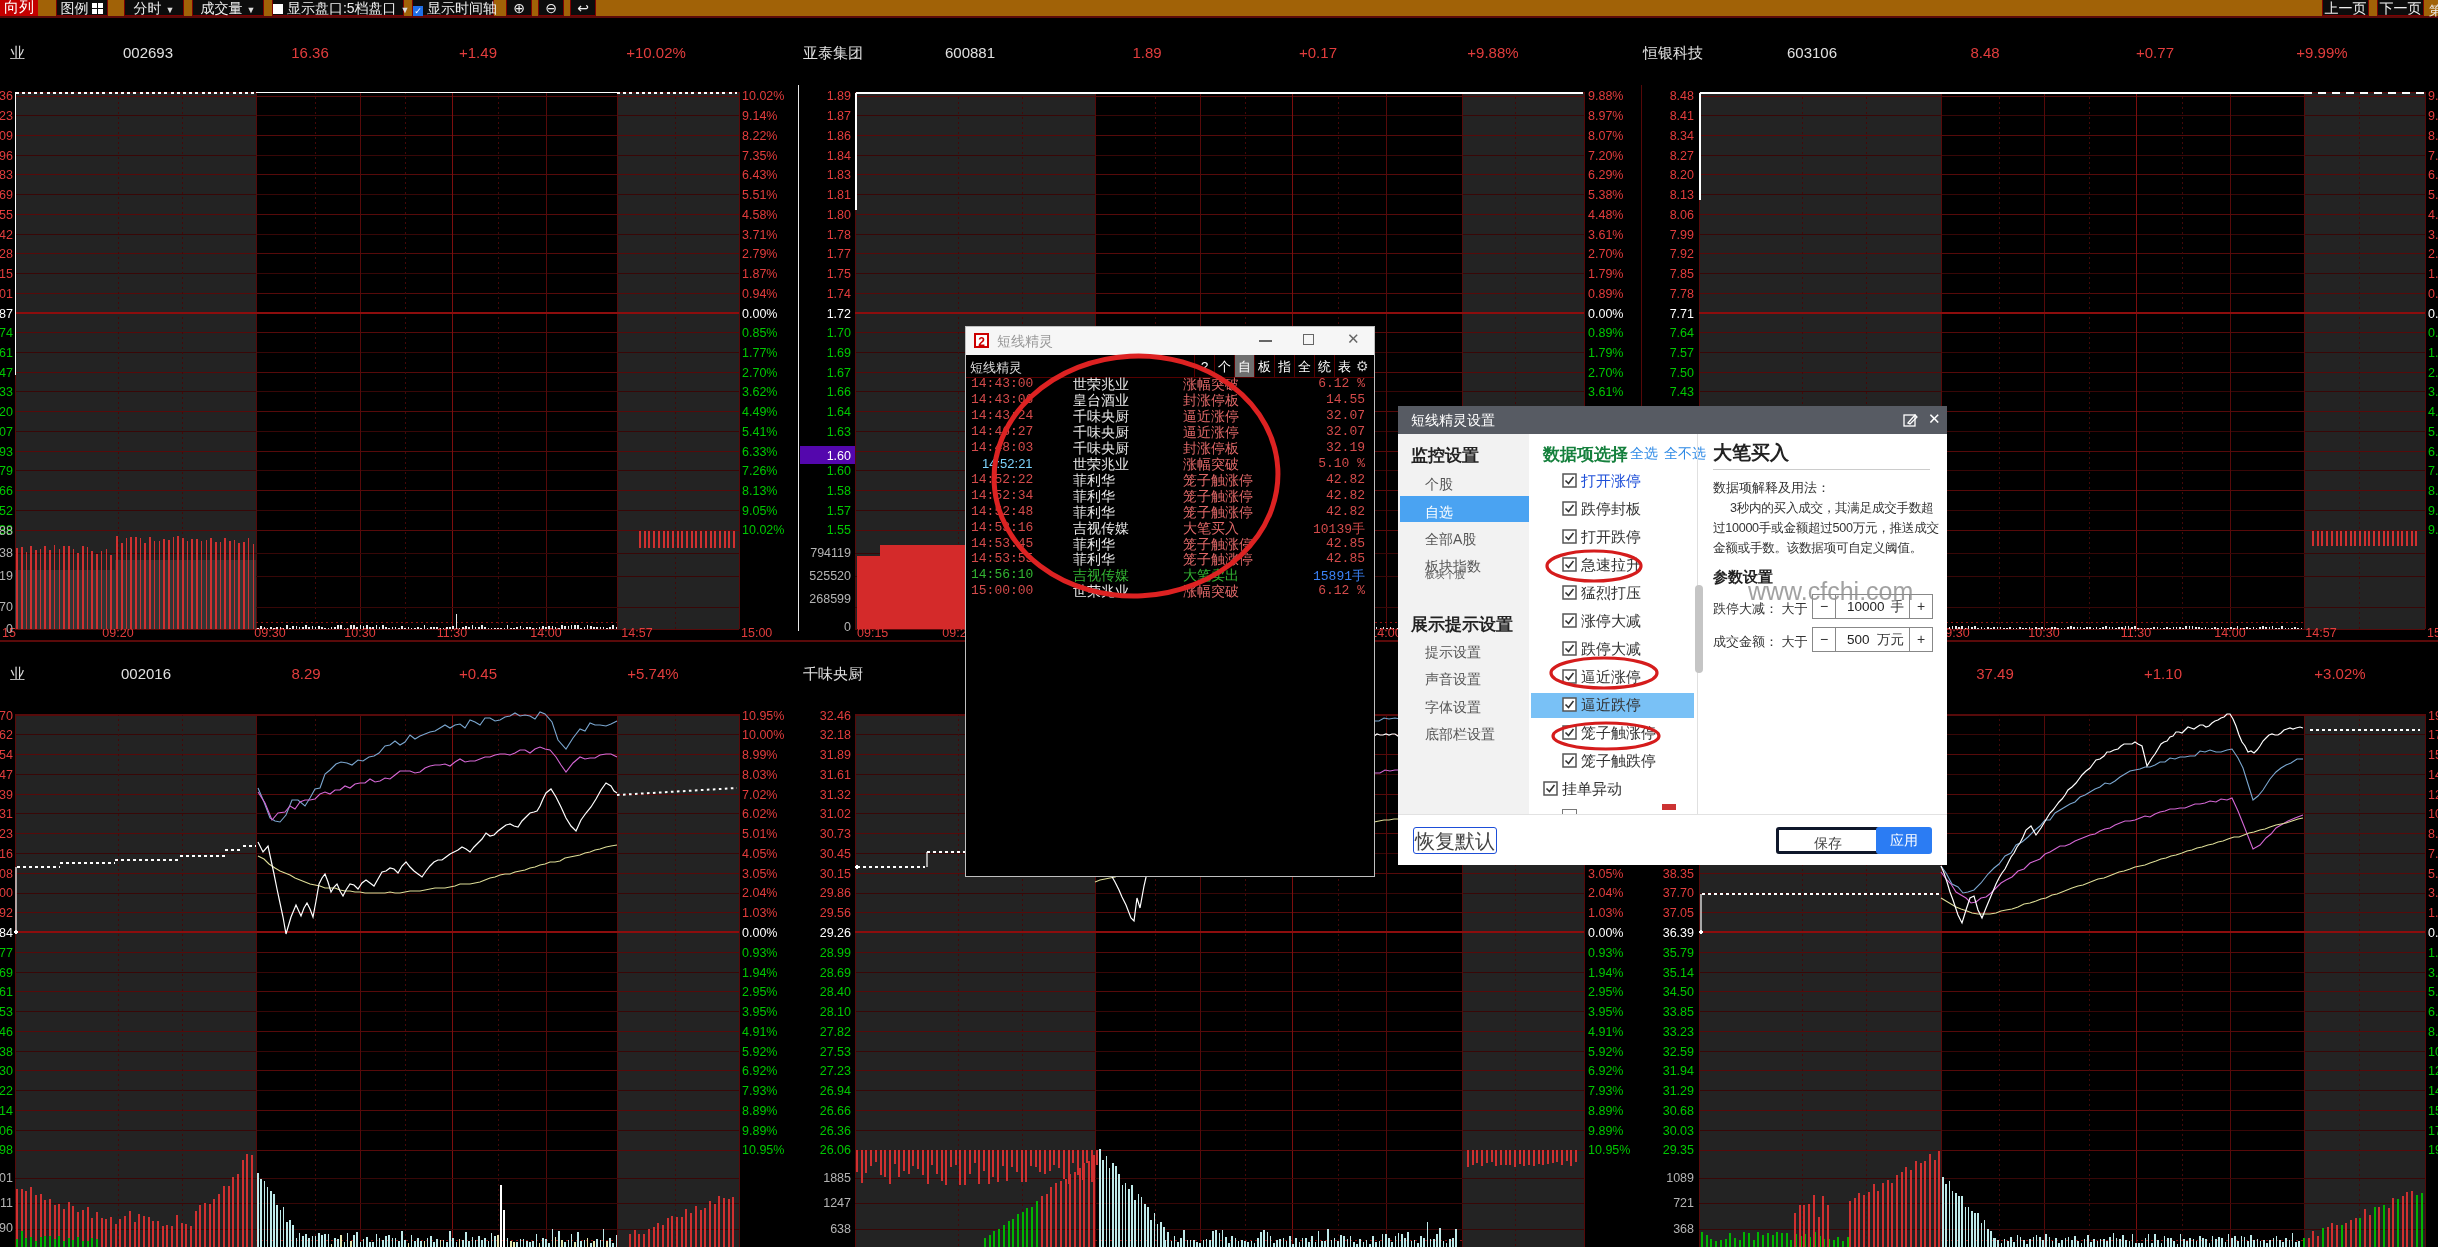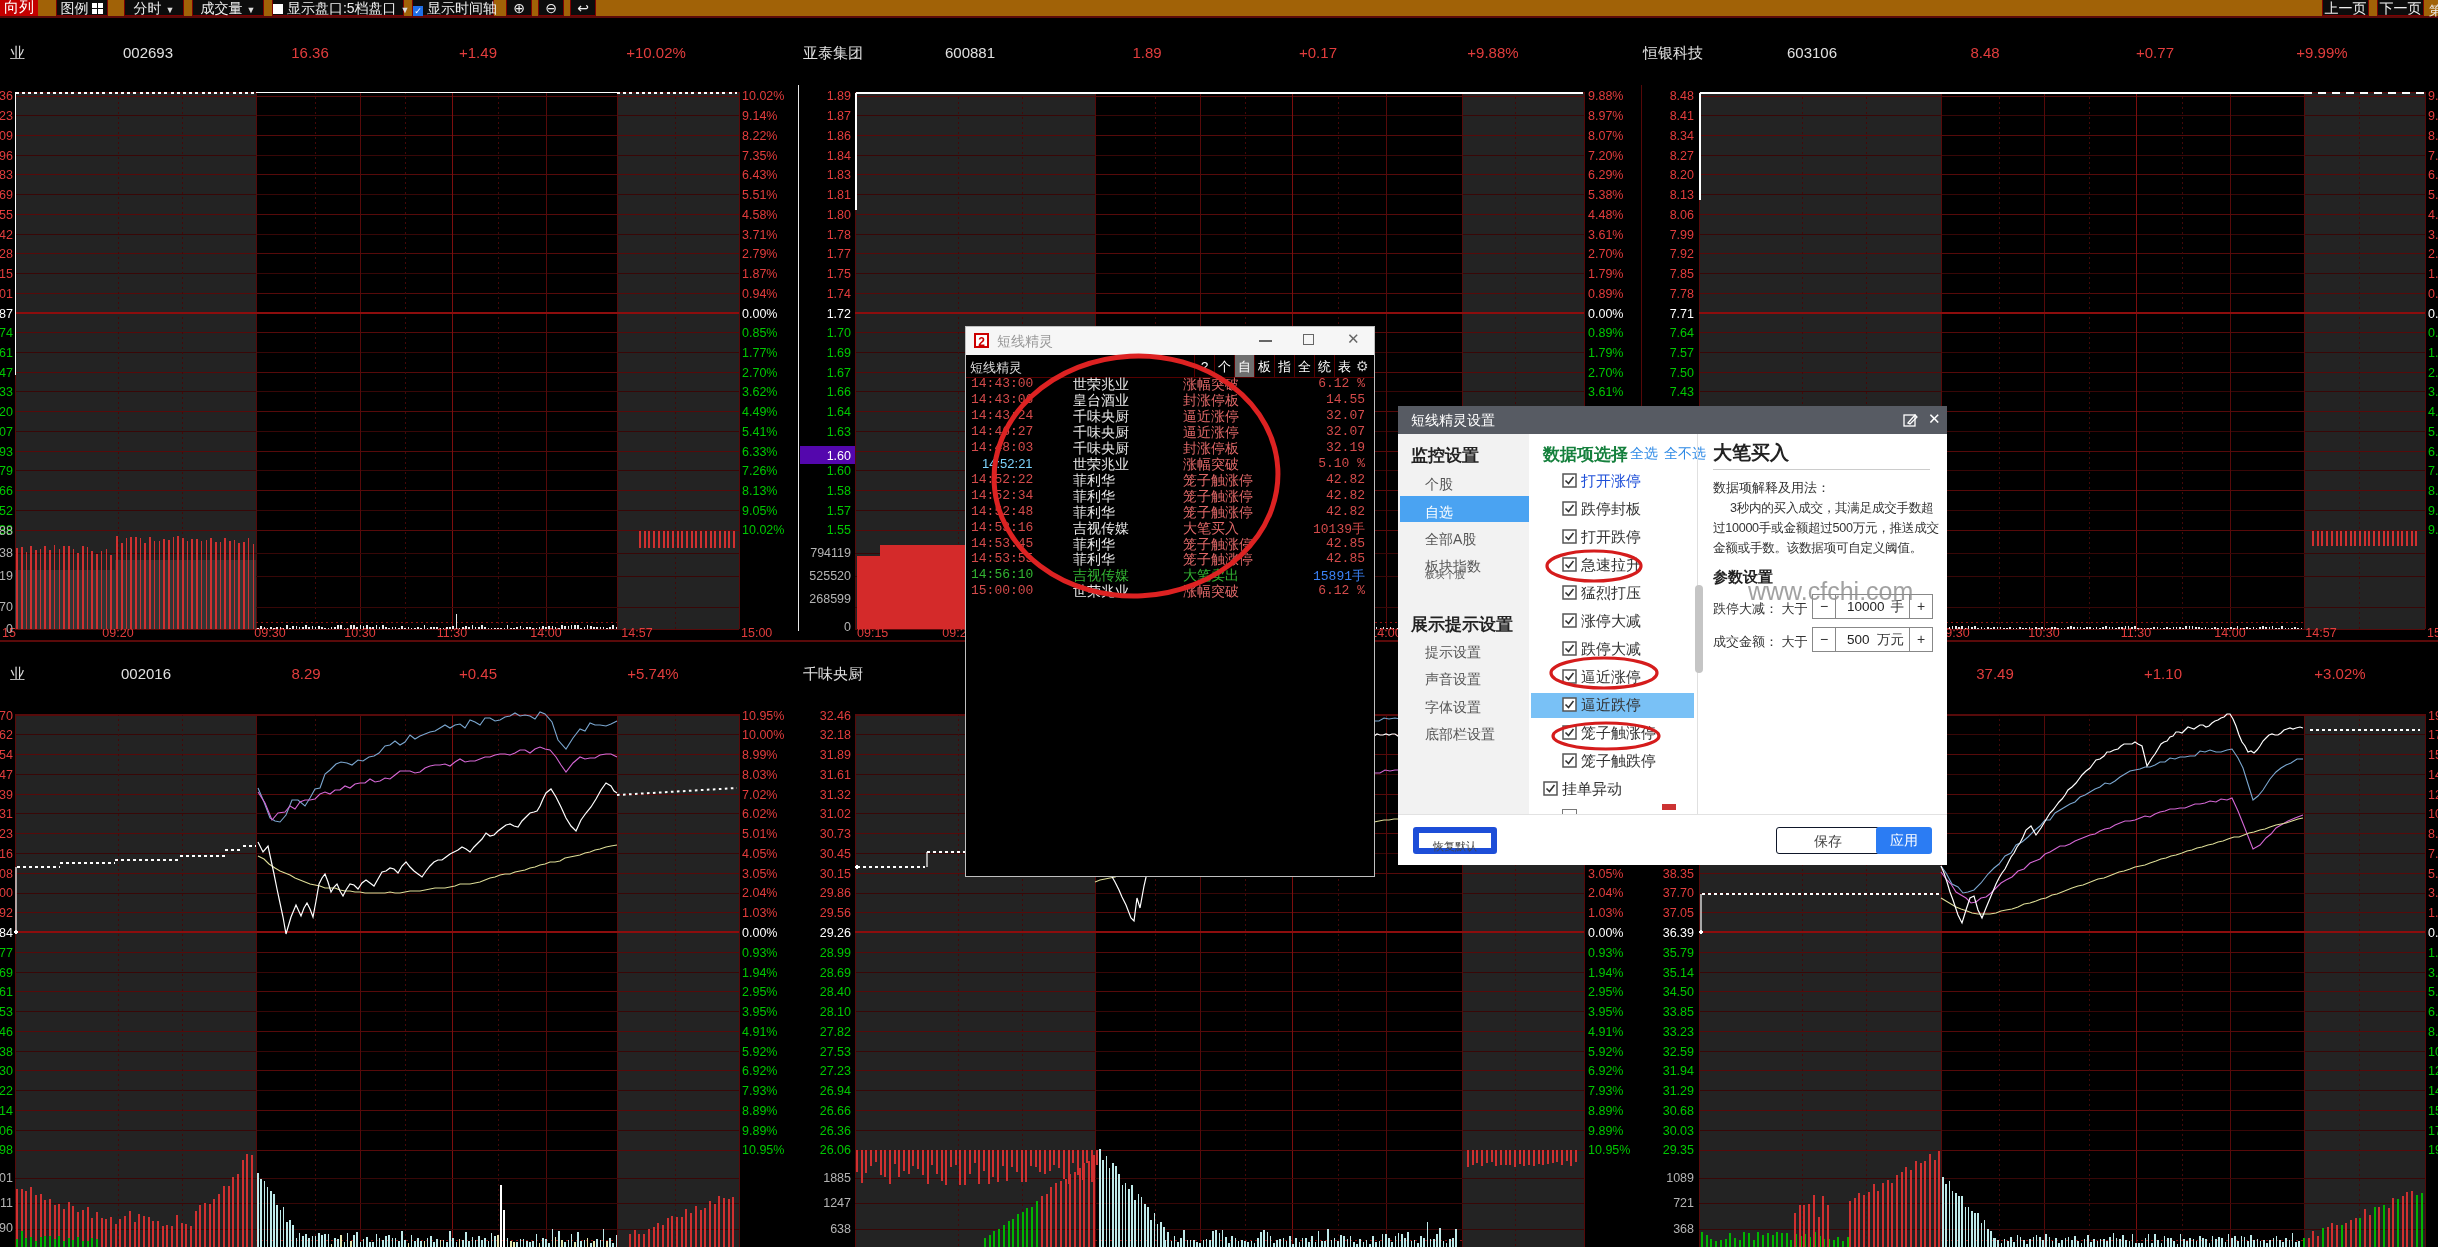--- a/index.html
+++ b/index.html
@@ -734,21 +734,21 @@
         <div class="abs" style="right:0;top:0;width:23px;height:23px;border-left:1px solid #888;text-align:center;line-height:23px;color:#333;font-size:14px">+</div>
       </div>
       <div class="abs" style="left:315px;top:227px;color:#333;font-size:13px">成交金额： 大于</div>
       <div class="abs" style="left:414px;top:221px;width:121px;height:25px;border:1px solid #888">
         <div class="abs" style="left:0;top:0;width:23px;height:23px;border-right:1px solid #888;text-align:center;line-height:23px;color:#333;font-size:14px">−</div>
         <div class="abs" style="left:34px;top:0;color:#222;font-size:13.5px;line-height:24px">500</div>
         <div class="abs" style="right:28px;top:0;color:#333;font-size:13.5px;line-height:24px">万元</div>
         <div class="abs" style="right:0;top:0;width:23px;height:23px;border-left:1px solid #888;text-align:center;line-height:23px;color:#333;font-size:14px">+</div>
       </div>
       <div class="abs" style="left:0;top:408px;width:100%;height:51px;background:#fff;border-top:1px solid #e2e2e2"></div>
-      <div class="abs" style="left:15px;top:421px;width:84px;height:27px;border:6px solid #1d4ed8;border-radius:3px;color:#444;font-size:11px;text-align:center;line-height:27px">恢复默认</div>
-      <div class="abs" style="left:378px;top:421px;width:104px;height:27px;border:1px solid #0f172a;border-radius:3px;color:#444;font-size:14px;text-align:center;line-height:27px">保存</div>
+      <div class="abs" style="left:15px;top:421px;width:84px;height:27px;border:1px solid #1d4ed8;border-radius:3px;color:#444;font-size:20px;text-align:center;line-height:27px">恢复默认</div>
+      <div class="abs" style="left:378px;top:421px;width:104px;height:27px;border:3px solid #0f172a;border-radius:3px;color:#444;font-size:14px;text-align:center;line-height:27px">保存</div>
       <div class="abs" style="left:478px;top:421px;width:56px;height:27px;background:#2b7cf3;border-radius:3px;color:#fff;font-size:14px;text-align:center;line-height:27px">应用</div>
       <div class="abs" style="left:350px;top:171px;color:rgba(145,145,145,0.85);font-size:25px;white-space:nowrap">www.cfchi.com</div>
     </div><svg class="abs" style="left:0;top:0;pointer-events:none" width="2438" height="1247" viewBox="0 0 2438 1247">
       <ellipse cx="1136" cy="476" rx="142" ry="120" fill="none" stroke="#dd2222" stroke-width="5" transform="rotate(-3 1136 476)"></ellipse>
       <ellipse cx="1594" cy="566" rx="47" ry="15" fill="none" stroke="#d51c1c" stroke-width="3.2"></ellipse>
       <ellipse cx="1604" cy="673" rx="53" ry="15" fill="none" stroke="#d51c1c" stroke-width="3.2"></ellipse>
       <ellipse cx="1606" cy="736" rx="53" ry="13" fill="none" stroke="#d51c1c" stroke-width="3.2"></ellipse>
     </svg></div>
 </body></html>

